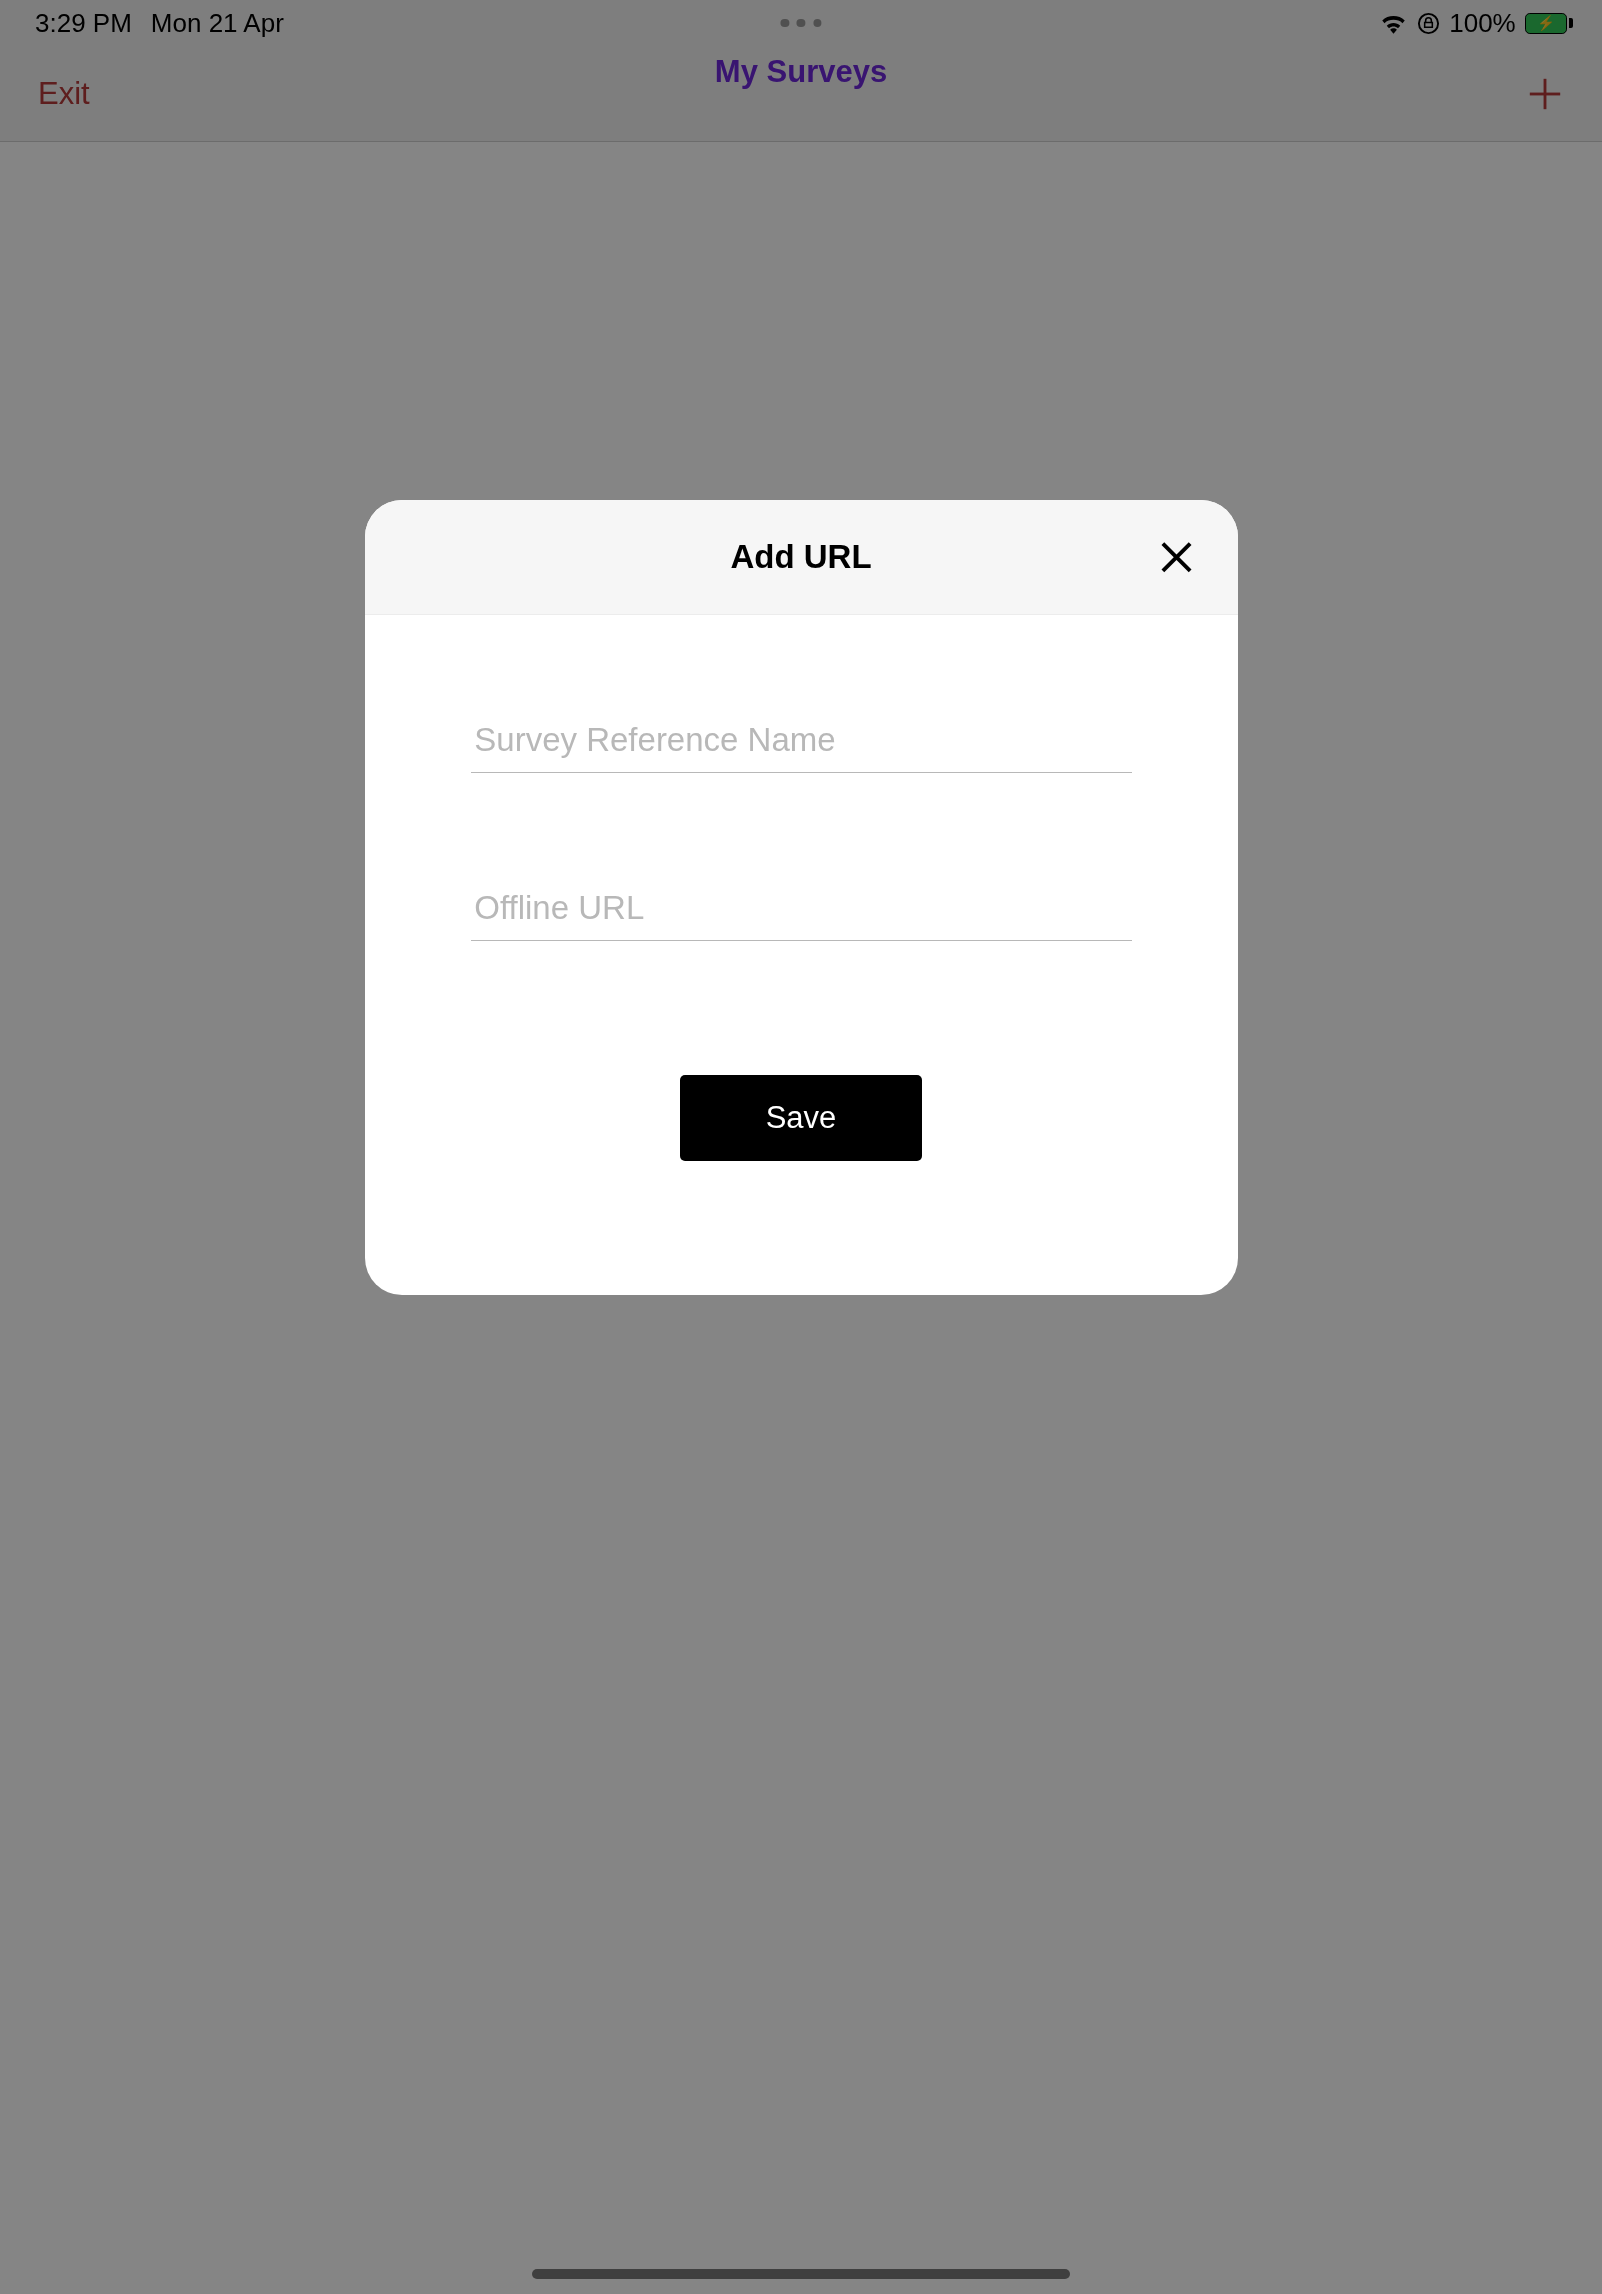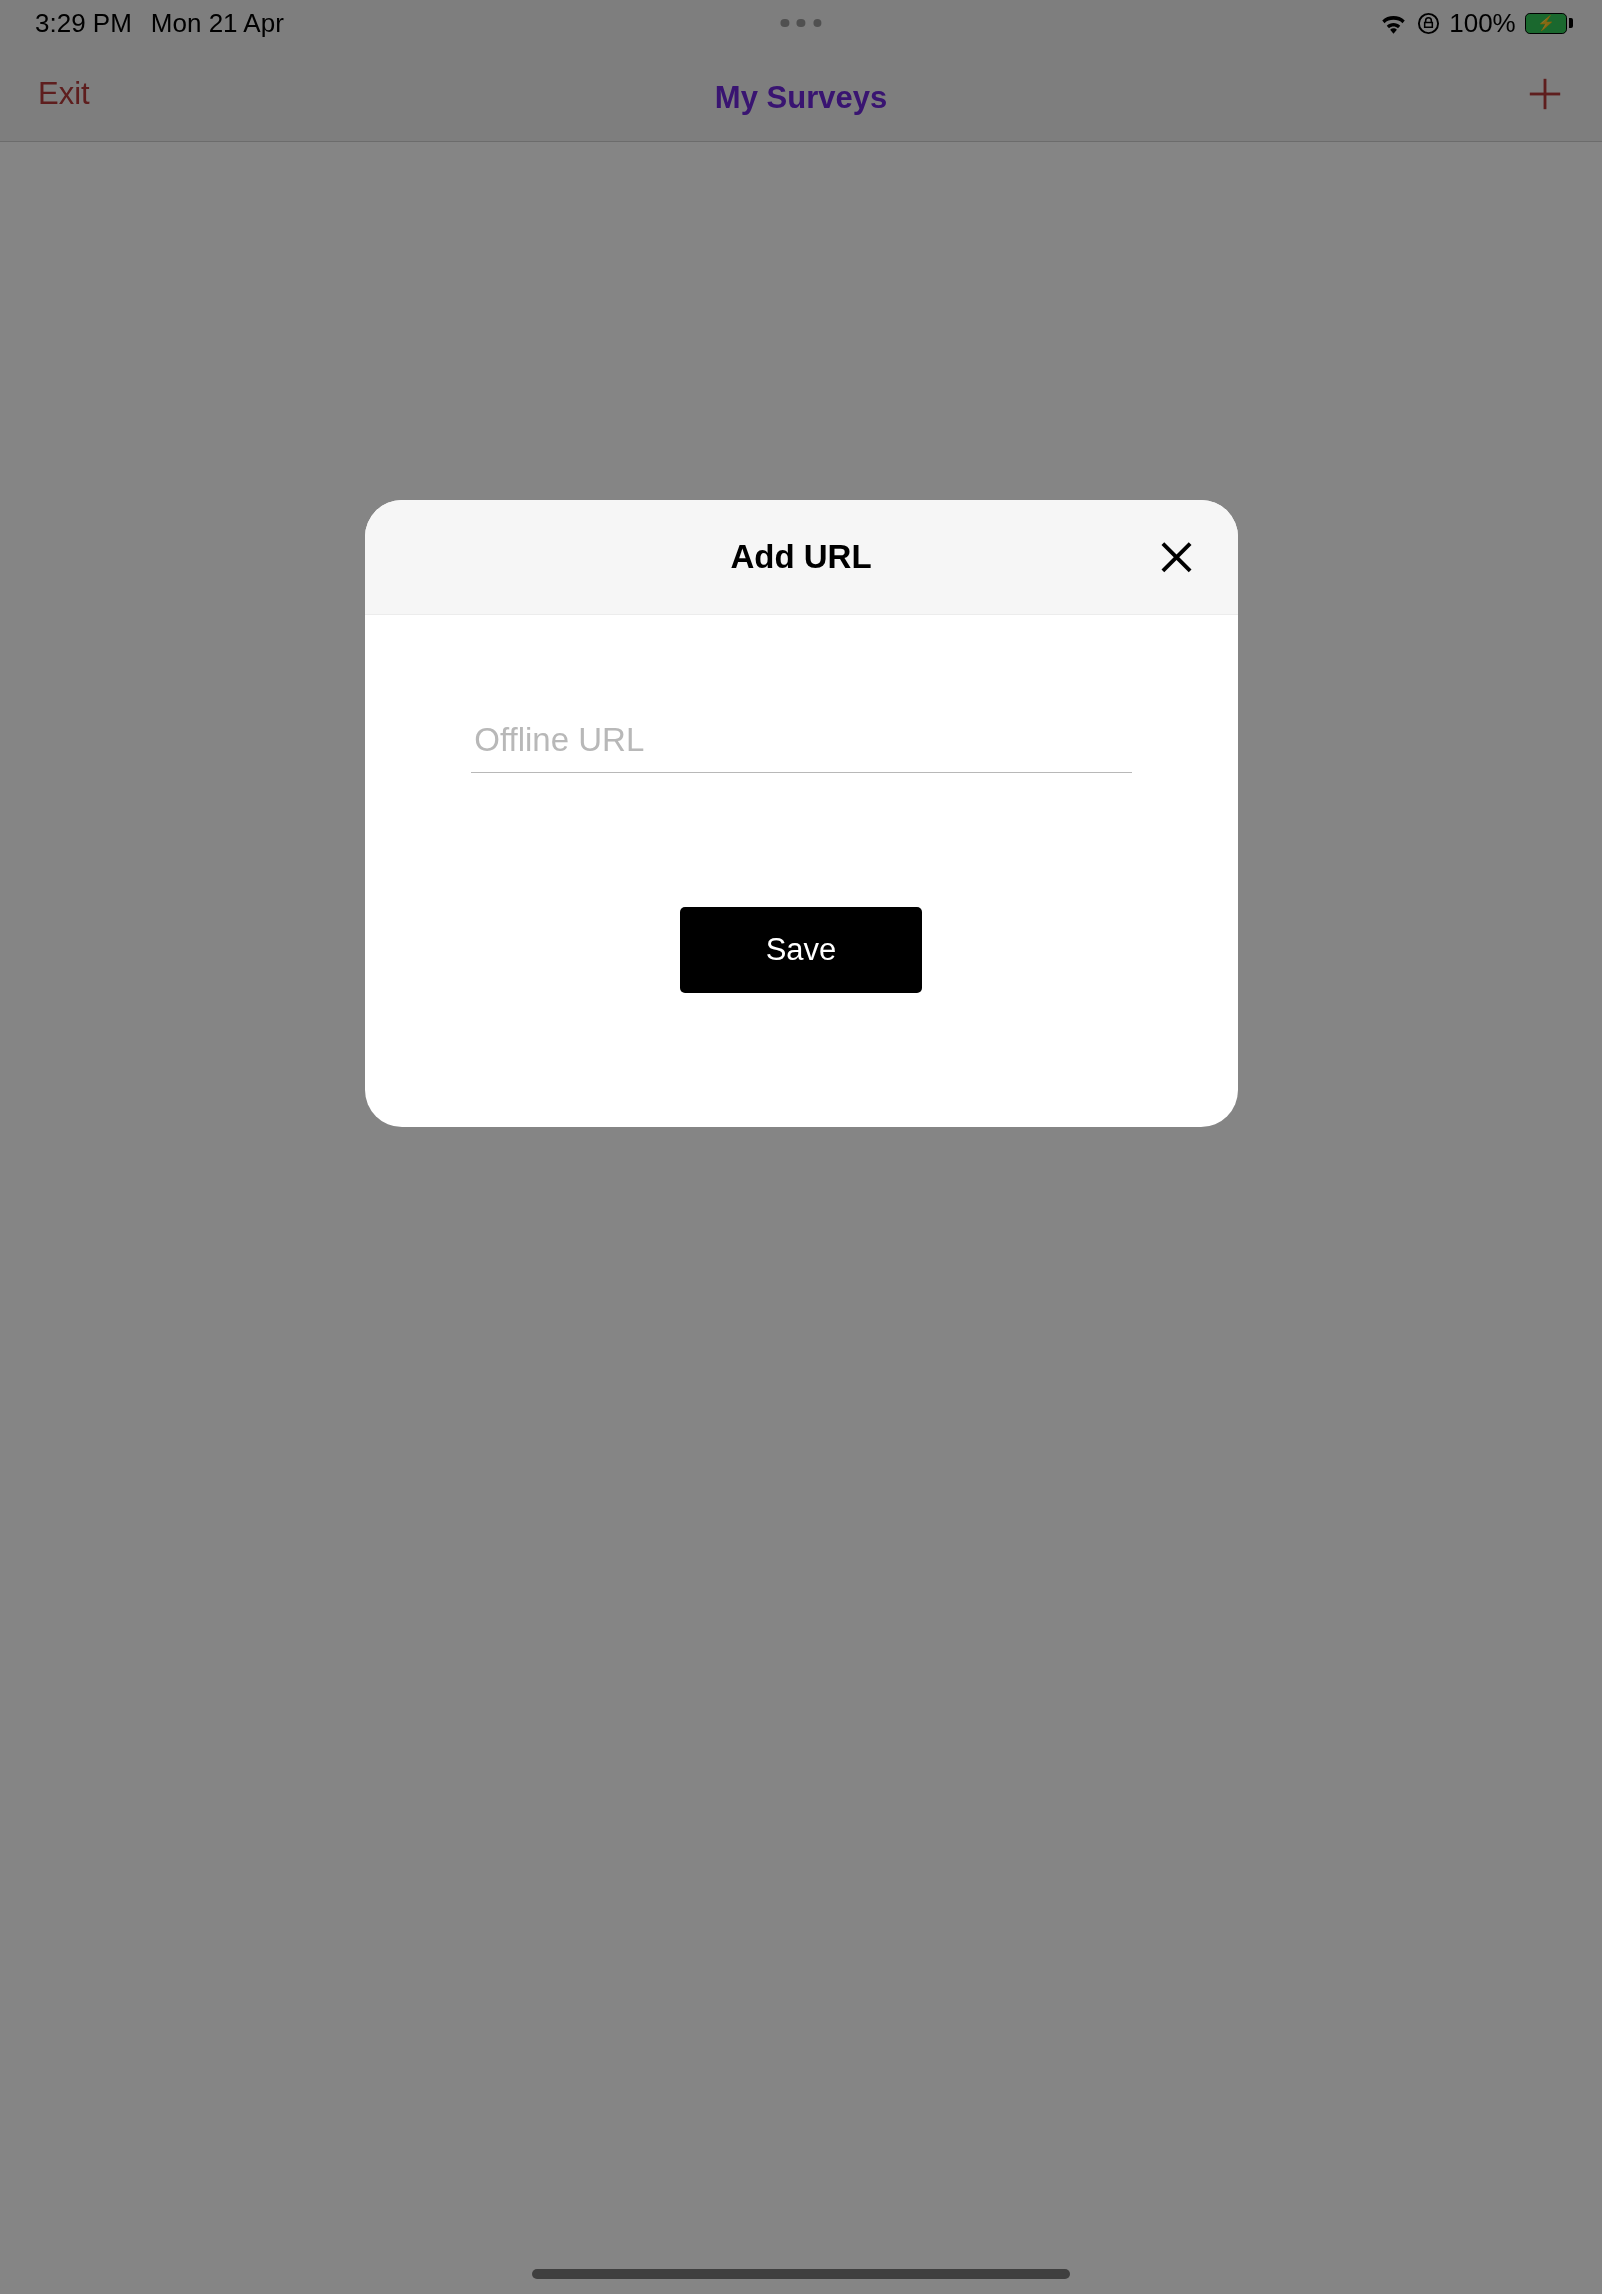--- a/index.html
+++ b/index.html
@@ -89,21 +89,20 @@
       color: #fff;
       font-size: 14.4px;
       line-height: 1;
     }
 
     
     .nav-bar {
       height: 96px;
       width: 100%;
       display: flex;
-      align-items: center;
       justify-content: space-between;
       padding: 0 38px;
       border-bottom: 1px solid #d0d0d0;
       position: relative;
     }
 
     .nav-exit {
       color: #b43a3a;
       font-size: 31px;
       background: none;
@@ -297,20 +296,23 @@
       <div class="modal-title">Add URL</div>
       <button class="modal-close">
         <svg viewBox="0 0 38 38">
           <line x1="5" y1="5" x2="33" y2="33" stroke="#000" stroke-width="4"></line>
           <line x1="33" y1="5" x2="5" y2="33" stroke="#000" stroke-width="4"></line>
         </svg>
       </button>
     </div>
     <div class="modal-body">
       <div class="field-wrap">
+        <input type="text" class="text-field" placeholder="Survey Reference Name" style="">
+      </div>
+      <div class="field-wrap">
         <input type="text" class="text-field" placeholder="Offline URL" style="">
       </div>
       <button class="save-button">Save</button>
     </div>
   </div>
 </div>
 
 <div class="home-indicator-wrap">
   <div class="home-indicator"></div>
 </div>

